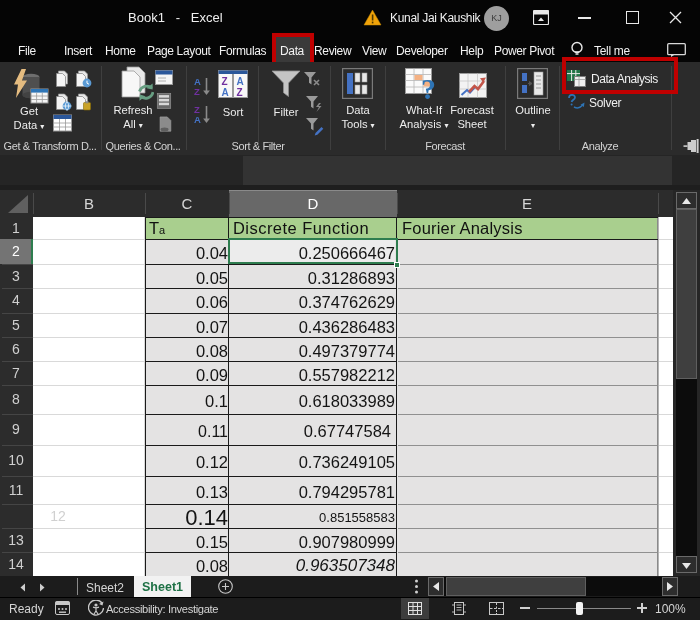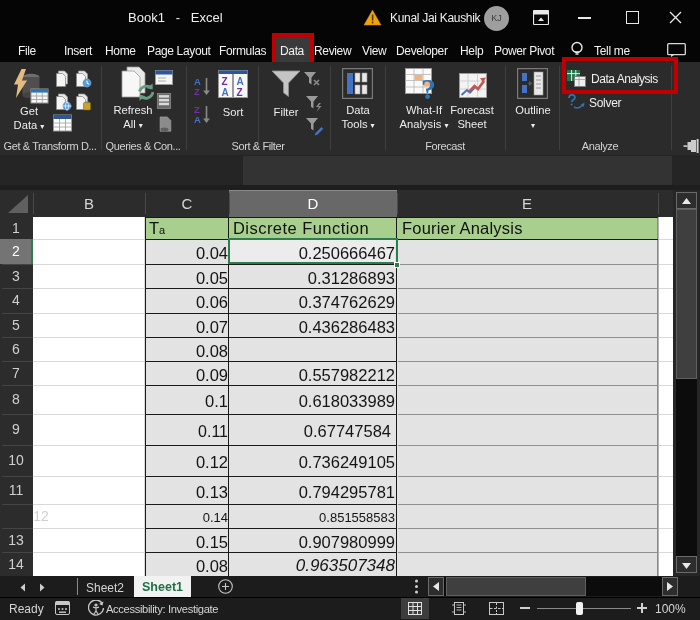--- a/index.html
+++ b/index.html
@@ -268,21 +268,21 @@
 <div class="ab txt" style="left:0;top:361px;width:32px;height:24px;color:#d0d0d0;font-size:14px;text-align:center;line-height:24px;">7</div>
 <div class="ab" style="left:2px;top:385px;width:31px;height:1px;background:#454545;"></div>
 <div class="ab txt" style="left:0;top:385px;width:32px;height:29px;color:#d0d0d0;font-size:14px;text-align:center;line-height:29px;">8</div>
 <div class="ab" style="left:2px;top:414px;width:31px;height:1px;background:#454545;"></div>
 <div class="ab txt" style="left:0;top:414px;width:32px;height:31px;color:#d0d0d0;font-size:14px;text-align:center;line-height:31px;">9</div>
 <div class="ab" style="left:2px;top:445px;width:31px;height:1px;background:#454545;"></div>
 <div class="ab txt" style="left:0;top:445px;width:32px;height:31px;color:#d0d0d0;font-size:14px;text-align:center;line-height:31px;">10</div>
 <div class="ab" style="left:2px;top:476px;width:31px;height:1px;background:#454545;"></div>
 <div class="ab txt" style="left:0;top:476px;width:32px;height:28px;color:#d0d0d0;font-size:14px;text-align:center;line-height:28px;">11</div>
 <div class="ab" style="left:2px;top:504px;width:31px;height:1px;background:#454545;"></div>
-<div class="ab txt" style="left:0;top:504px;width:32px;height:24px;color:#d0d0d0;font-size:14px;text-align:center;line-height:24px;padding-left:25px;">12</div>
+<div class="ab txt" style="left:17px;top:504px;width:32px;height:24px;color:#d0d0d0;font-size:14px;text-align:center;line-height:24px;padding-left:25px;">12</div>
 <div class="ab" style="left:2px;top:528px;width:31px;height:1px;background:#454545;"></div>
 <div class="ab txt" style="left:0;top:528px;width:32px;height:24px;color:#d0d0d0;font-size:14px;text-align:center;line-height:24px;">13</div>
 <div class="ab" style="left:2px;top:552px;width:31px;height:1px;background:#454545;"></div>
 <div class="ab txt" style="left:0;top:552px;width:32px;height:24px;color:#d0d0d0;font-size:14px;text-align:center;line-height:24px;">14</div>
 <div class="ab" style="left:2px;top:576px;width:31px;height:1px;background:#454545;"></div>
 <div class="ab" style="left:33px;top:239px;width:112px;height:1px;background:#d9d9d9;"></div>
 <div class="ab" style="left:658px;top:239px;width:15px;height:1px;background:#d9d9d9;"></div>
 <div class="ab" style="left:33px;top:264px;width:112px;height:1px;background:#d9d9d9;"></div>
 <div class="ab" style="left:658px;top:264px;width:15px;height:1px;background:#d9d9d9;"></div>
 <div class="ab" style="left:33px;top:288px;width:112px;height:1px;background:#d9d9d9;"></div>
@@ -349,31 +349,32 @@
 <div class="ab" style="left:230px;top:240px;width:165px;height:23px;background:#ececec;"></div>
 <div class="ab txt" style="left:145px;top:241px;width:83px;height:25px;line-height:25px;text-align:right;color:#141414;font-size:16.5px;">0.04</div>
 <div class="ab txt" style="left:229px;top:241px;width:166px;height:25px;line-height:25px;text-align:right;color:#141414;font-size:16.5px;">0.250666467</div>
 <div class="ab txt" style="left:145px;top:266px;width:83px;height:24px;line-height:24px;text-align:right;color:#141414;font-size:16.5px;">0.05</div>
 <div class="ab txt" style="left:229px;top:266px;width:166px;height:24px;line-height:24px;text-align:right;color:#141414;font-size:16.5px;">0.31286893</div>
 <div class="ab txt" style="left:145px;top:290px;width:83px;height:25px;line-height:25px;text-align:right;color:#141414;font-size:16.5px;">0.06</div>
 <div class="ab txt" style="left:229px;top:290px;width:166px;height:25px;line-height:25px;text-align:right;color:#141414;font-size:16.5px;">0.374762629</div>
 <div class="ab txt" style="left:145px;top:315px;width:83px;height:24px;line-height:24px;text-align:right;color:#141414;font-size:16.5px;">0.07</div>
 <div class="ab txt" style="left:229px;top:315px;width:166px;height:24px;line-height:24px;text-align:right;color:#141414;font-size:16.5px;">0.436286483</div>
 <div class="ab txt" style="left:145px;top:339px;width:83px;height:24px;line-height:24px;text-align:right;color:#141414;font-size:16.5px;">0.08</div>
+<div class="ab txt" style="left:229px;top:339px;width:166px;height:24px;line-height:24px;text-align:right;color:#141414;font-size:16.5px;">0.497379774</div>
 <div class="ab txt" style="left:145px;top:363px;width:83px;height:24px;line-height:24px;text-align:right;color:#141414;font-size:16.5px;">0.09</div>
 <div class="ab txt" style="left:229px;top:363px;width:166px;height:24px;line-height:24px;text-align:right;color:#141414;font-size:16.5px;">0.557982212</div>
 <div class="ab txt" style="left:145px;top:387px;width:83px;height:29px;line-height:29px;text-align:right;color:#141414;font-size:16.5px;">0.1</div>
 <div class="ab txt" style="left:229px;top:387px;width:166px;height:29px;line-height:29px;text-align:right;color:#141414;font-size:16.5px;">0.618033989</div>
 <div class="ab txt" style="left:145px;top:416px;width:83px;height:31px;line-height:31px;text-align:right;color:#141414;font-size:16px;">0.11</div>
 <div class="ab txt" style="left:229px;top:416px;width:162px;height:31px;line-height:31px;text-align:right;color:#141414;font-size:16.5px;">0.67747584</div>
 <div class="ab txt" style="left:145px;top:447px;width:83px;height:31px;line-height:31px;text-align:right;color:#141414;font-size:16.5px;">0.12</div>
 <div class="ab txt" style="left:229px;top:447px;width:166px;height:31px;line-height:31px;text-align:right;color:#141414;font-size:16.5px;">0.736249105</div>
 <div class="ab txt" style="left:145px;top:478px;width:83px;height:28px;line-height:28px;text-align:right;color:#141414;font-size:16.5px;">0.13</div>
 <div class="ab txt" style="left:229px;top:478px;width:166px;height:28px;line-height:28px;text-align:right;color:#141414;font-size:16.5px;">0.794295781</div>
-<div class="ab txt" style="left:145px;top:506px;width:83px;height:24px;line-height:24px;text-align:right;color:#141414;font-size:13px;">0.14</div>
+<div class="ab txt" style="left:145px;top:506px;width:83px;height:24px;line-height:24px;text-align:right;color:#141414;font-size:22px;">0.14</div>
 <div class="ab txt" style="left:229px;top:506px;width:166px;height:24px;line-height:24px;text-align:right;color:#141414;font-size:13px;">0.851558583</div>
 <div class="ab txt" style="left:145px;top:530px;width:83px;height:24px;line-height:24px;text-align:right;color:#141414;font-size:16.5px;">0.15</div>
 <div class="ab txt" style="left:229px;top:530px;width:166px;height:24px;line-height:24px;text-align:right;color:#141414;font-size:16.5px;">0.907980999</div>
 <div class="ab txt" style="left:145px;top:554px;width:83px;height:24px;line-height:24px;text-align:right;color:#141414;font-size:16.5px;">0.08</div>
 <div class="ab txt" style="left:229px;top:554px;width:166px;height:24px;line-height:24px;text-align:right;color:#141414;font-size:17px;font-style:italic;">0.963507348</div>
 <div class="ab" style="left:228px;top:238px;width:170px;height:26px;border:2px solid #2e7d4f;box-sizing:border-box;"></div>
 <div class="ab" style="left:394px;top:262px;width:6px;height:6px;background:#2e7d4f;border:1px solid #fff;box-sizing:border-box;"></div>
 <div class="ab" style="left:673px;top:190px;width:27px;height:386px;background:#262626;"></div>
 <div class="ab" style="left:676px;top:192px;width:21px;height:17px;background:#2d2d2d;border:1px solid #6a6a6a;box-sizing:border-box;"></div>
 <svg class="ab" style="left:682px;top:198px;" width="9" height="6" viewBox="0 0 9 6">

